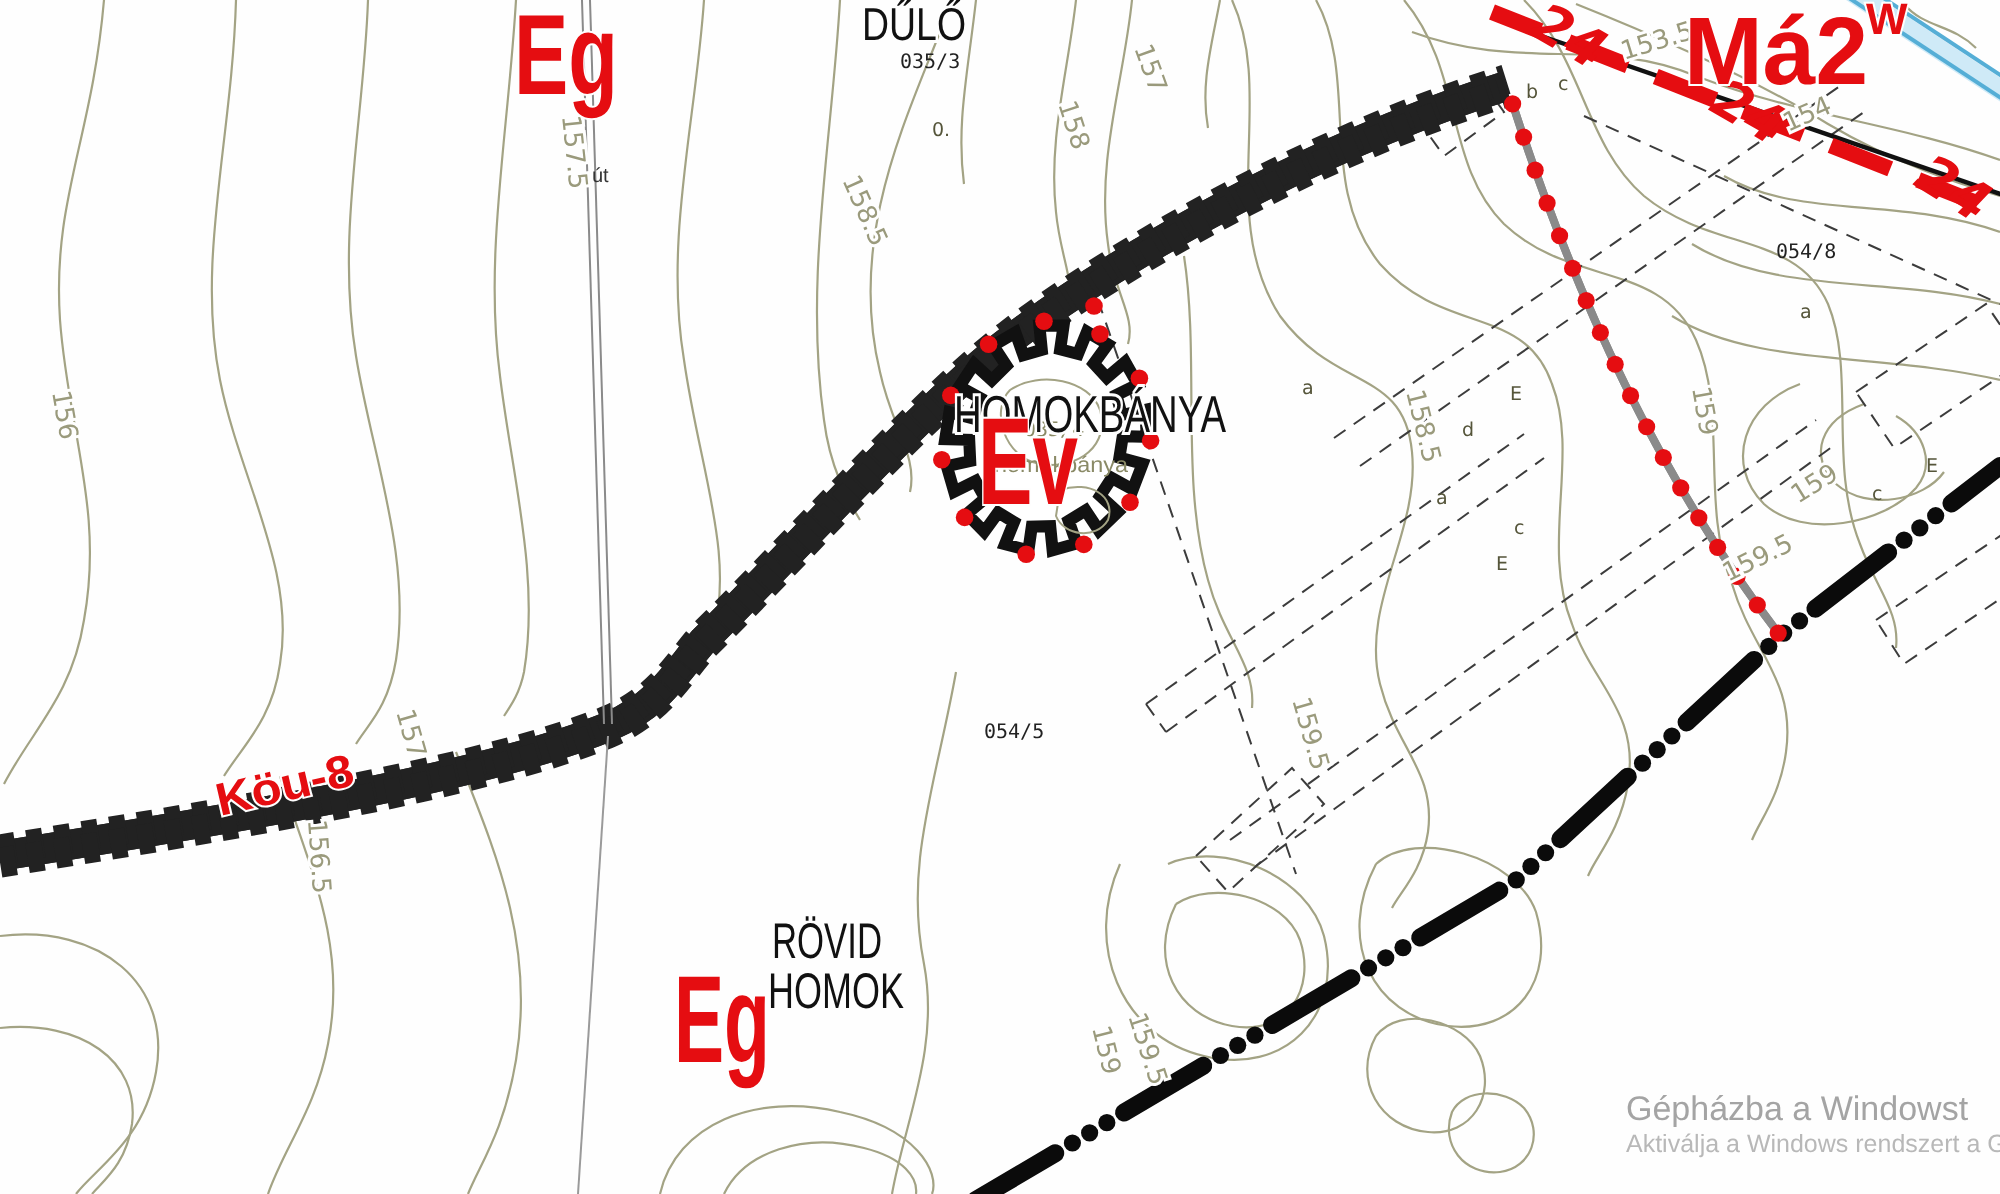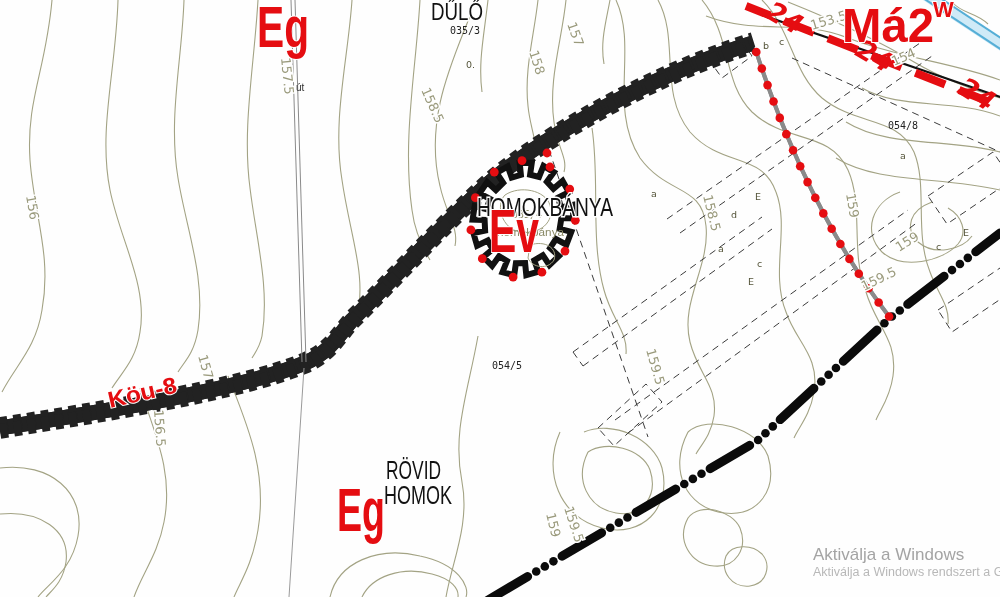--- a/index.html
+++ b/index.html
@@ -227,15 +227,15 @@
   <text x="384" y="504" class="place-label" font-size="25" textLength="68" lengthAdjust="spacingAndGlyphs">HOMOK</text>
 
   <text x="257" y="47" class="big-red" font-size="57" textLength="52" lengthAdjust="spacingAndGlyphs">Eg</text>
   <text x="842" y="42" class="big-red" font-size="48" textLength="92" lengthAdjust="spacingAndGlyphs">Má2</text>
   <text x="933" y="17" class="big-red" font-size="22">W</text>
   <text x="489" y="252" class="big-red" font-size="62" textLength="50" lengthAdjust="spacingAndGlyphs">Ev</text>
   <text x="337" y="531" class="big-red" font-size="62" textLength="48" lengthAdjust="spacingAndGlyphs">Eg</text>
   <text x="110" y="408" class="big-red" font-size="23" textLength="70" lengthAdjust="spacingAndGlyphs" transform="rotate(-13,110,408)">Köu-8</text>
 </svg>
 
-<div id="wm1">Aktiválja a Windows</div>
+<div id="wm1">Gépházba a Windowst</div>
 <div id="wm2">Aktiválja a Windows rendszert a Gépházba</div>
 </div>
 
 </body></html>

